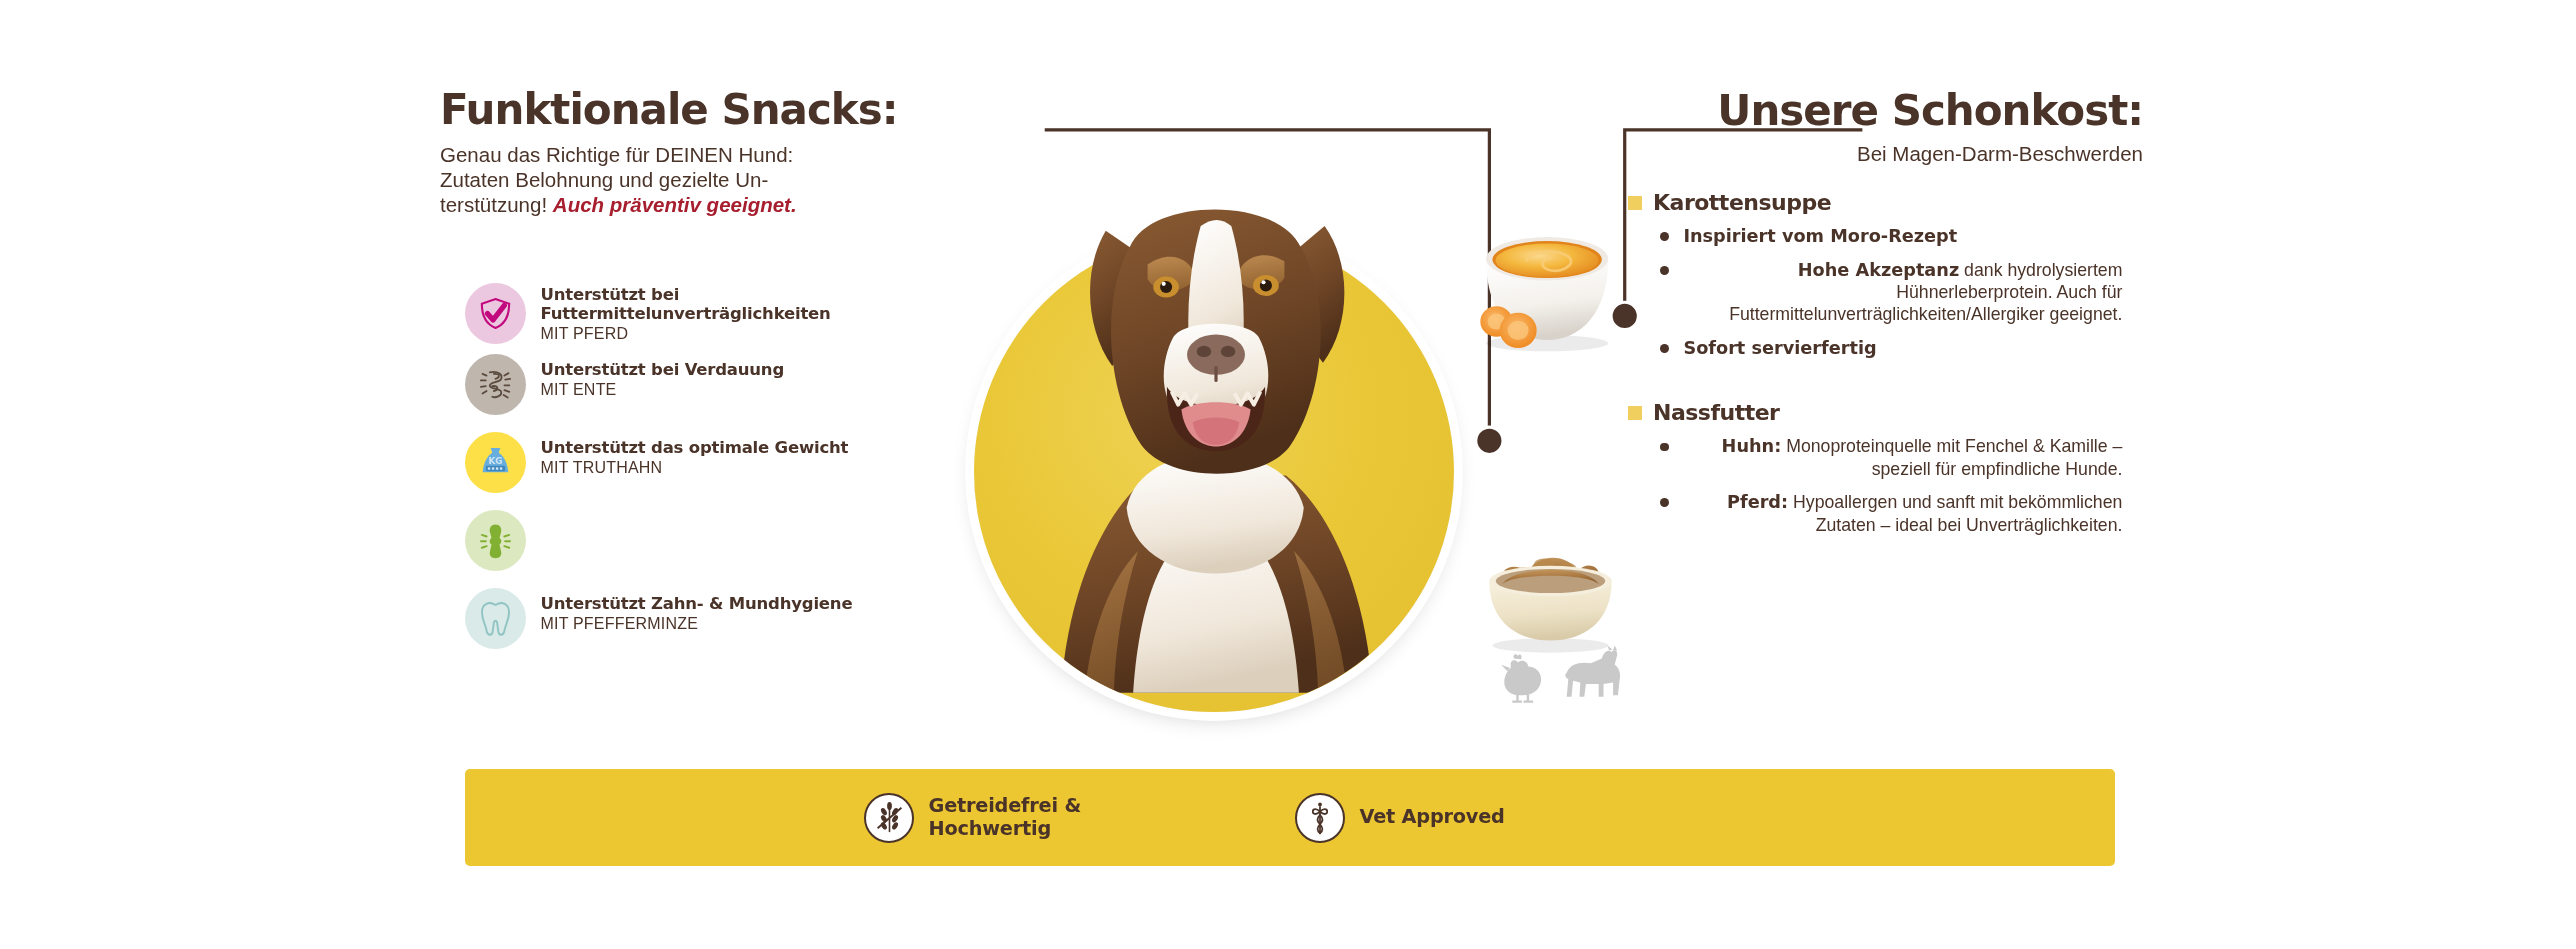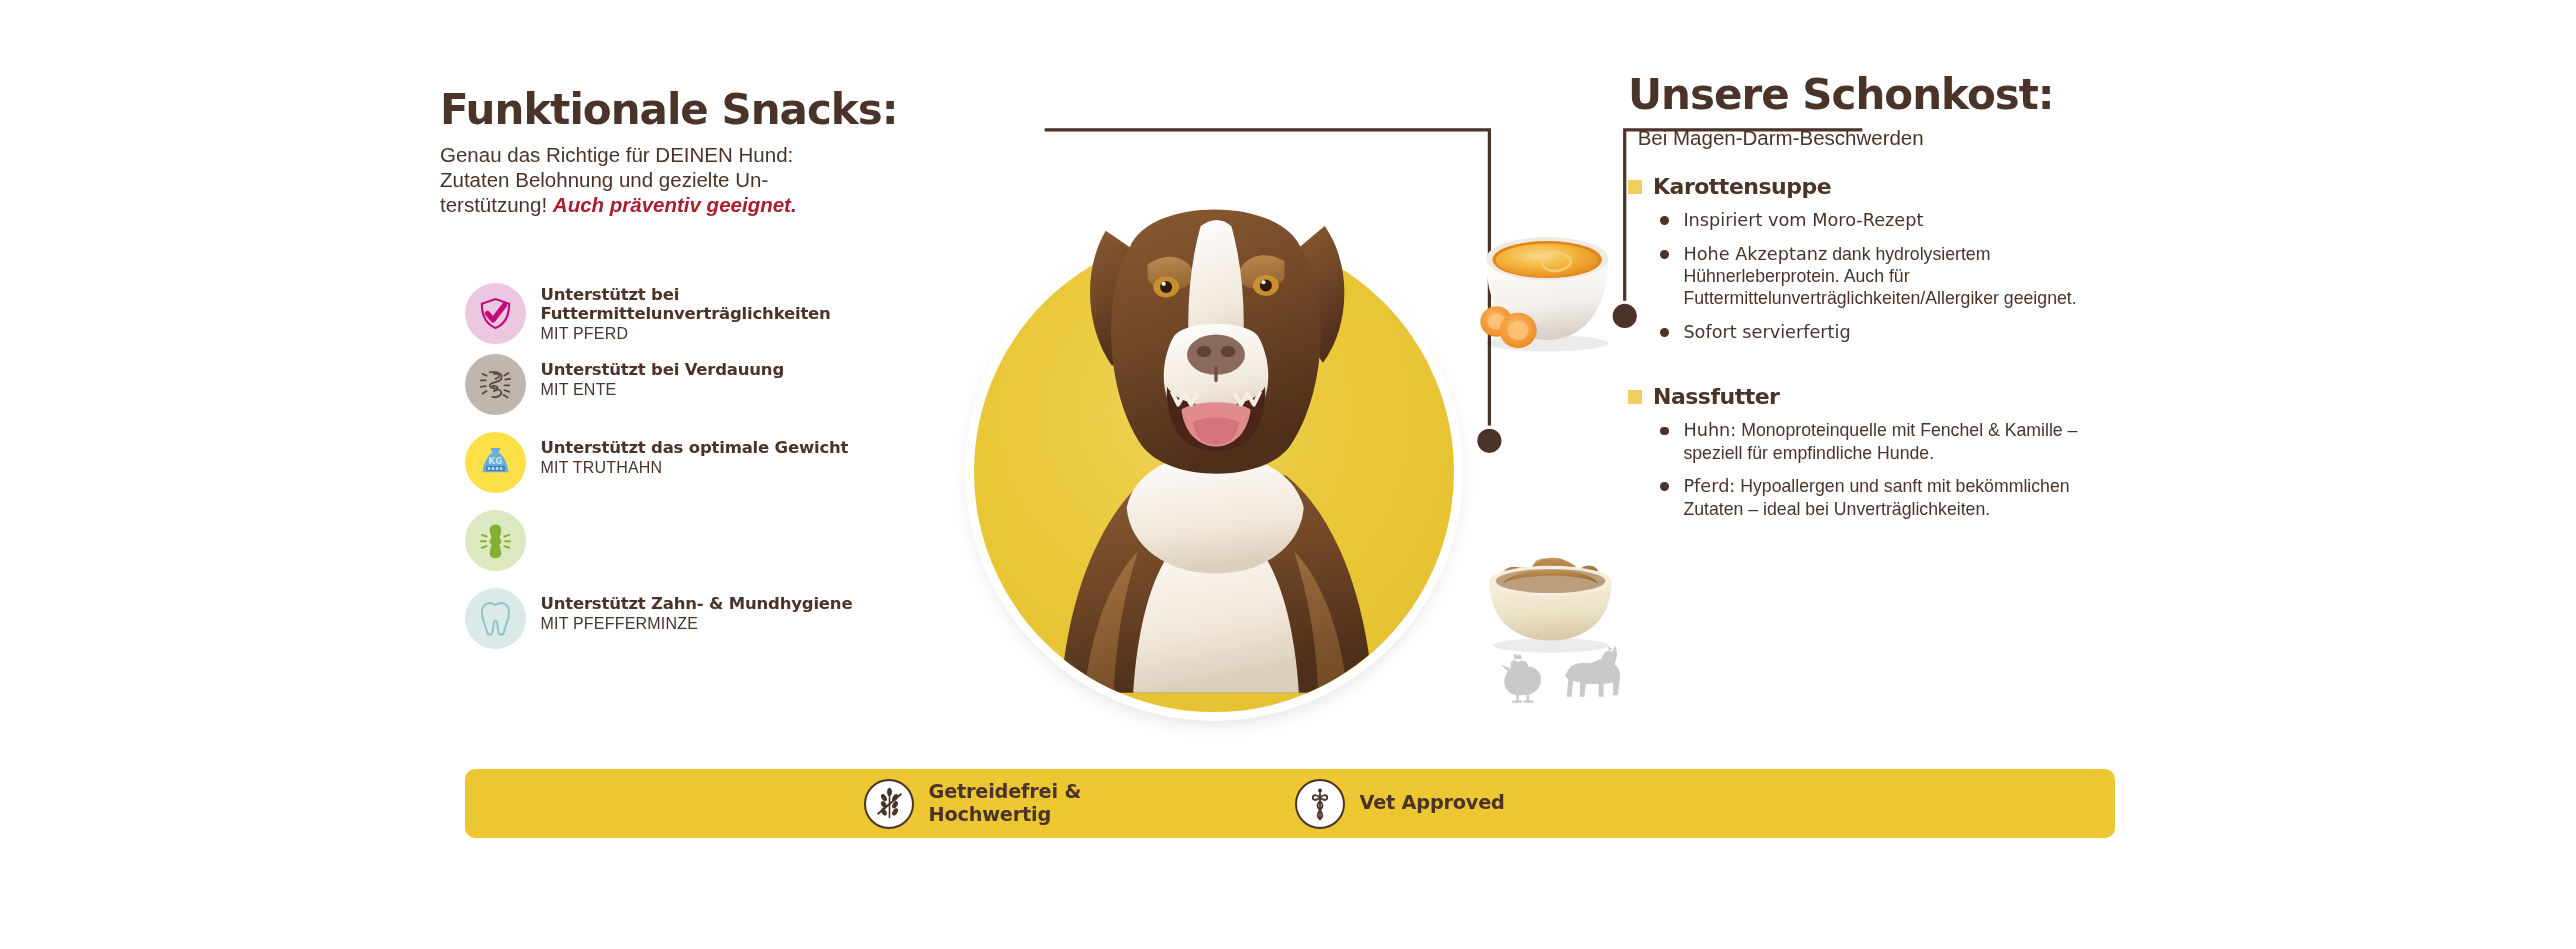--- a/index.html
+++ b/index.html
@@ -76,21 +76,21 @@
     left: 34px; top: 103px;
     width: 480px; height: 480px;
     border-radius: 50%;
     background: radial-gradient(circle at 42% 38%, #EFD254 0%, #E9C736 48%, #E3BE2E 100%);
     box-shadow: 0 0 0 8.9px #ffffff, 0 7.2px 21px rgba(0,0,0,0.18);
   }
   .dog-img { position: absolute; left: 0; top: 0; width: 515px; height: 564px; }
   .conn-svg { position: absolute; left: 0; top: 0; overflow: visible; }
 
   
-  .right-col { position: absolute; left: 1628px; top: 74px; width: 515px; }
+  .right-col { position: absolute; left: 1628px; top: 90px; width: 515px; text-align: right; }
   .h-schonkost {
     font-family: "DejaVu Sans", sans-serif;
     font-weight: 700;
     font-size: 42px;
     letter-spacing: -1px;
     color: #4A3328;
     line-height: 1.0;
     white-space: nowrap;
   }
   .sub-schonkost {
@@ -124,34 +124,34 @@
     background: #4A3328;
     flex: 0 0 8.9px;
     margin-right: 14.5px; margin-top: 7.2px;
   }
   .btext {
     font-size: 17.7px;
     color: #4A3328;
     line-height: 1.26;
     max-width: 439px;
   }
-  .btext b { font-family: "DejaVu Sans", sans-serif; font-weight: 400; }
+  .btext b { font-family: "DejaVu Sans", sans-serif; font-weight: 700; }
 
   .bowl { position: absolute; }
   .soup-bowl { left: 1457px; top: 208px; width: 173px; height: 149px; }
   .wet-bowl  { left: 1470px; top: 531px; width: 161px; height: 129px; }
   .animals   { left: 1483px; top: 644px; width: 149px; height: 64px; }
 
   
   .banner {
     position: absolute;
     left: 465px; top: 769px;
-    width: 1650px; height: 69px;
+    width: 1650px; height: 97px;
     background: #EDC732;
-    border-radius: 10px;
+    border-radius: 5px;
     display: flex; align-items: center;
   }
   .badge { display: flex; align-items: center; }
   .badge.g1 { margin-left: 399px; }
   .badge.g2 { margin-left: 214px; }
   .badge-icon {
     width: 50px; height: 50px;
     border-radius: 50%;
     background: #ffffff;
     border: 2px solid #4A3328;

